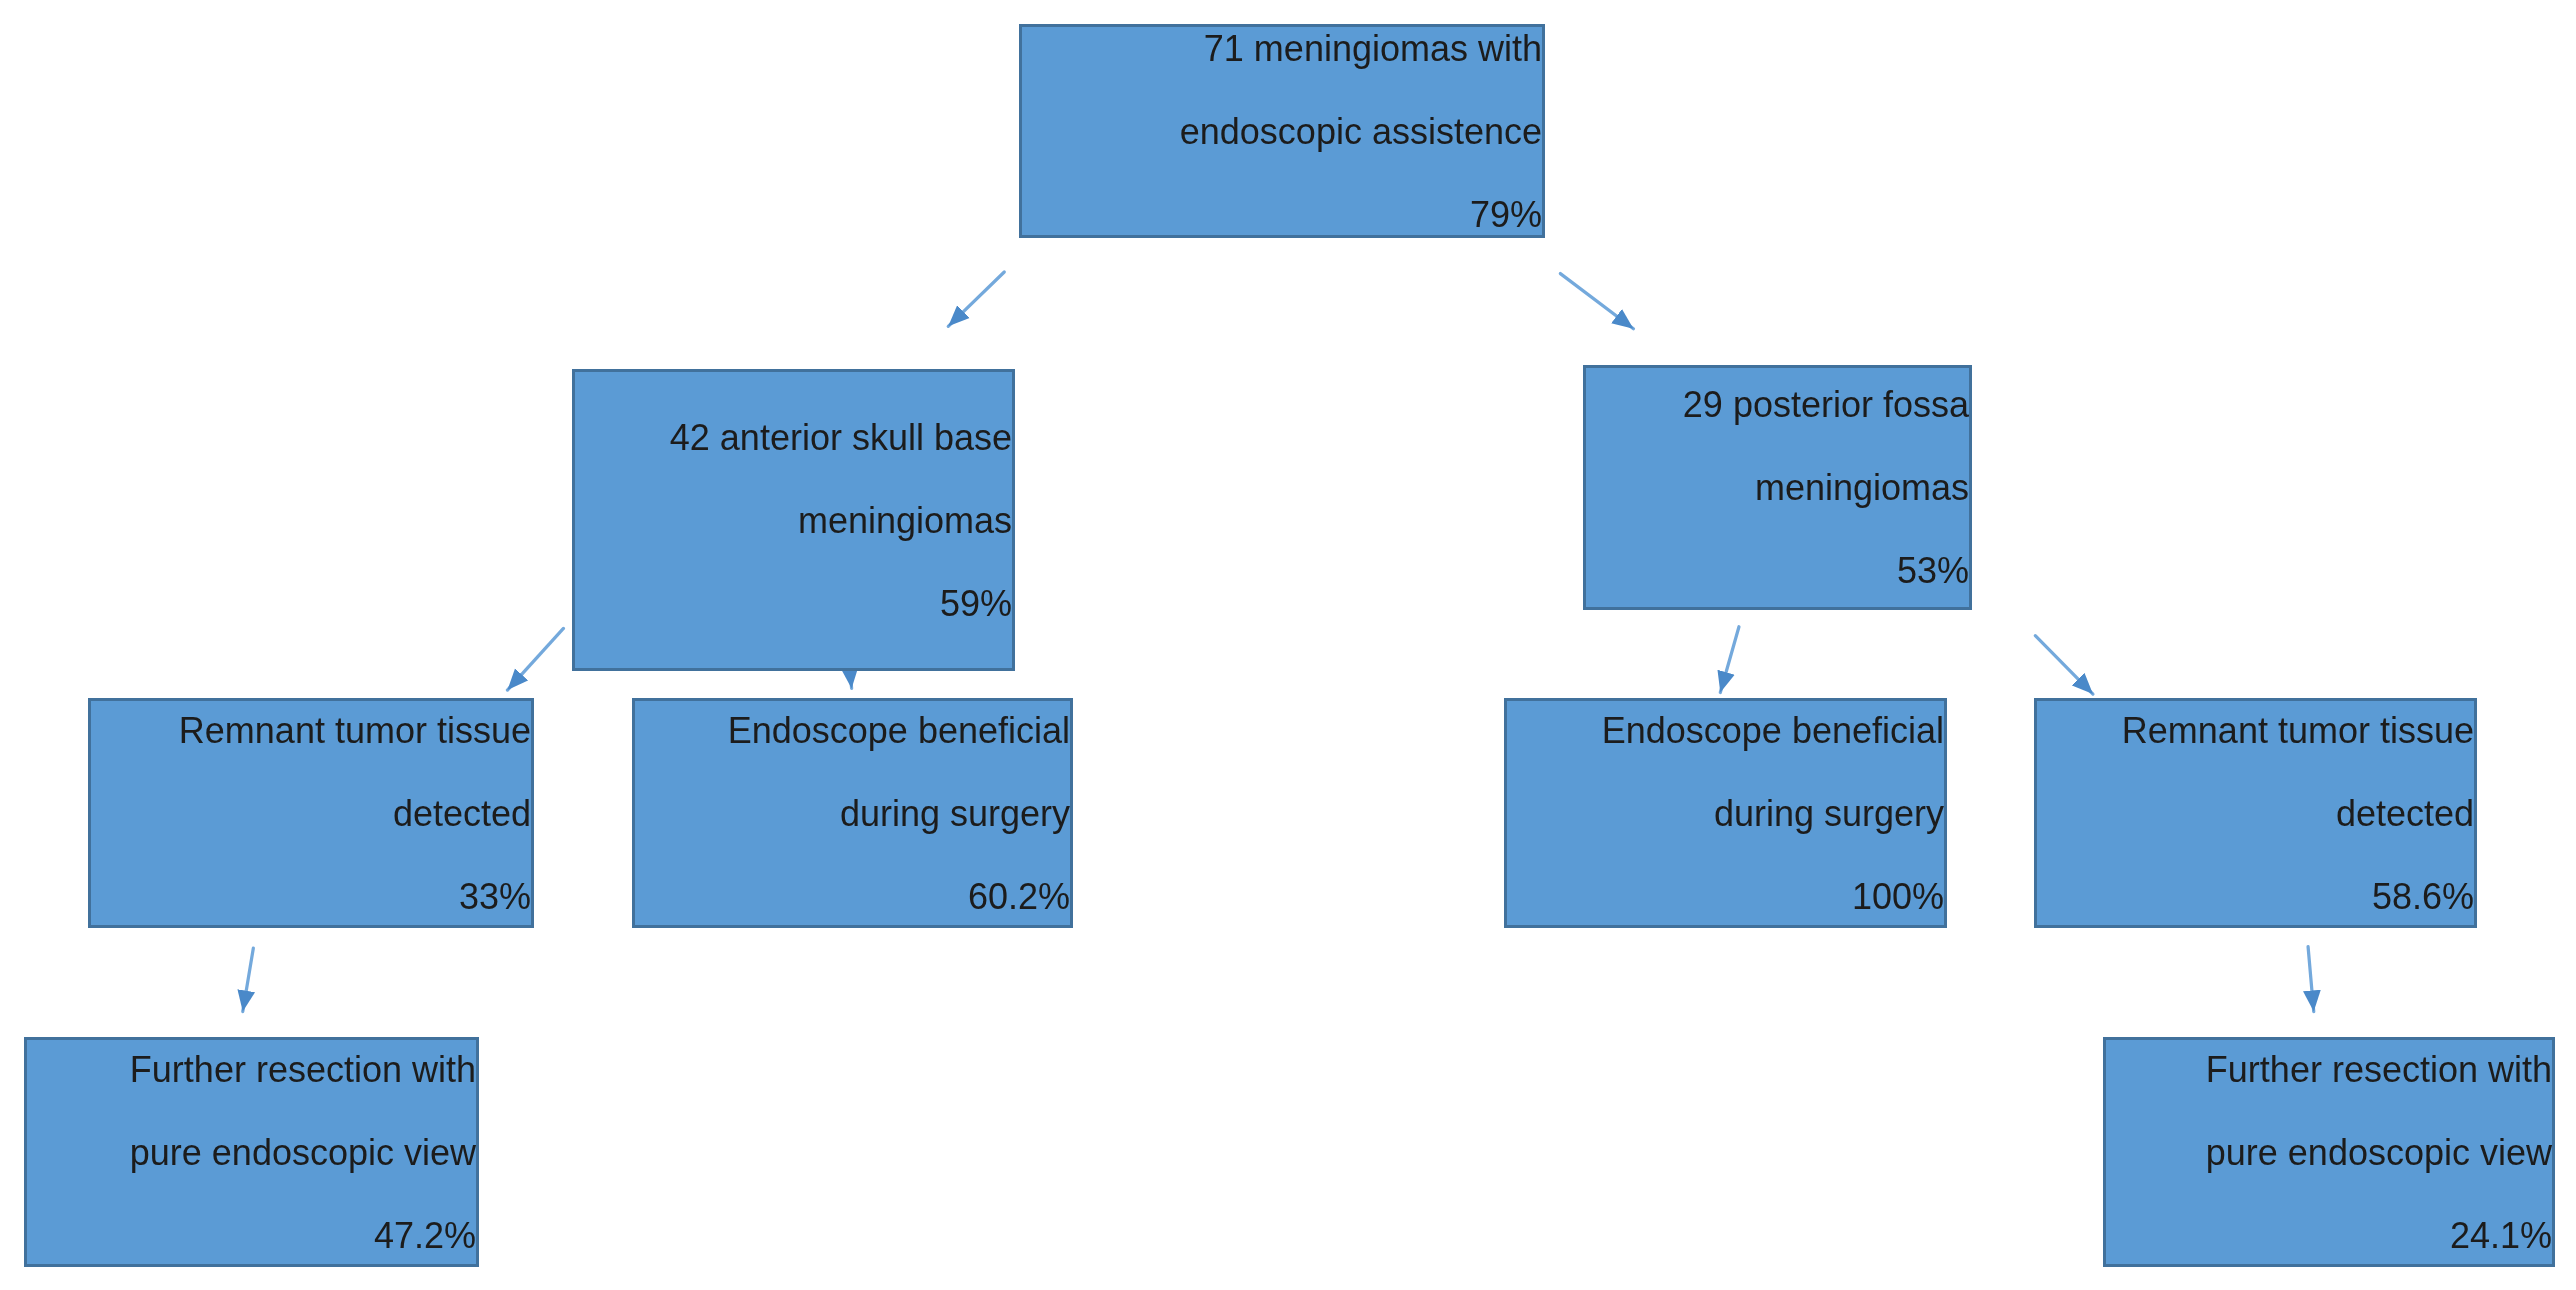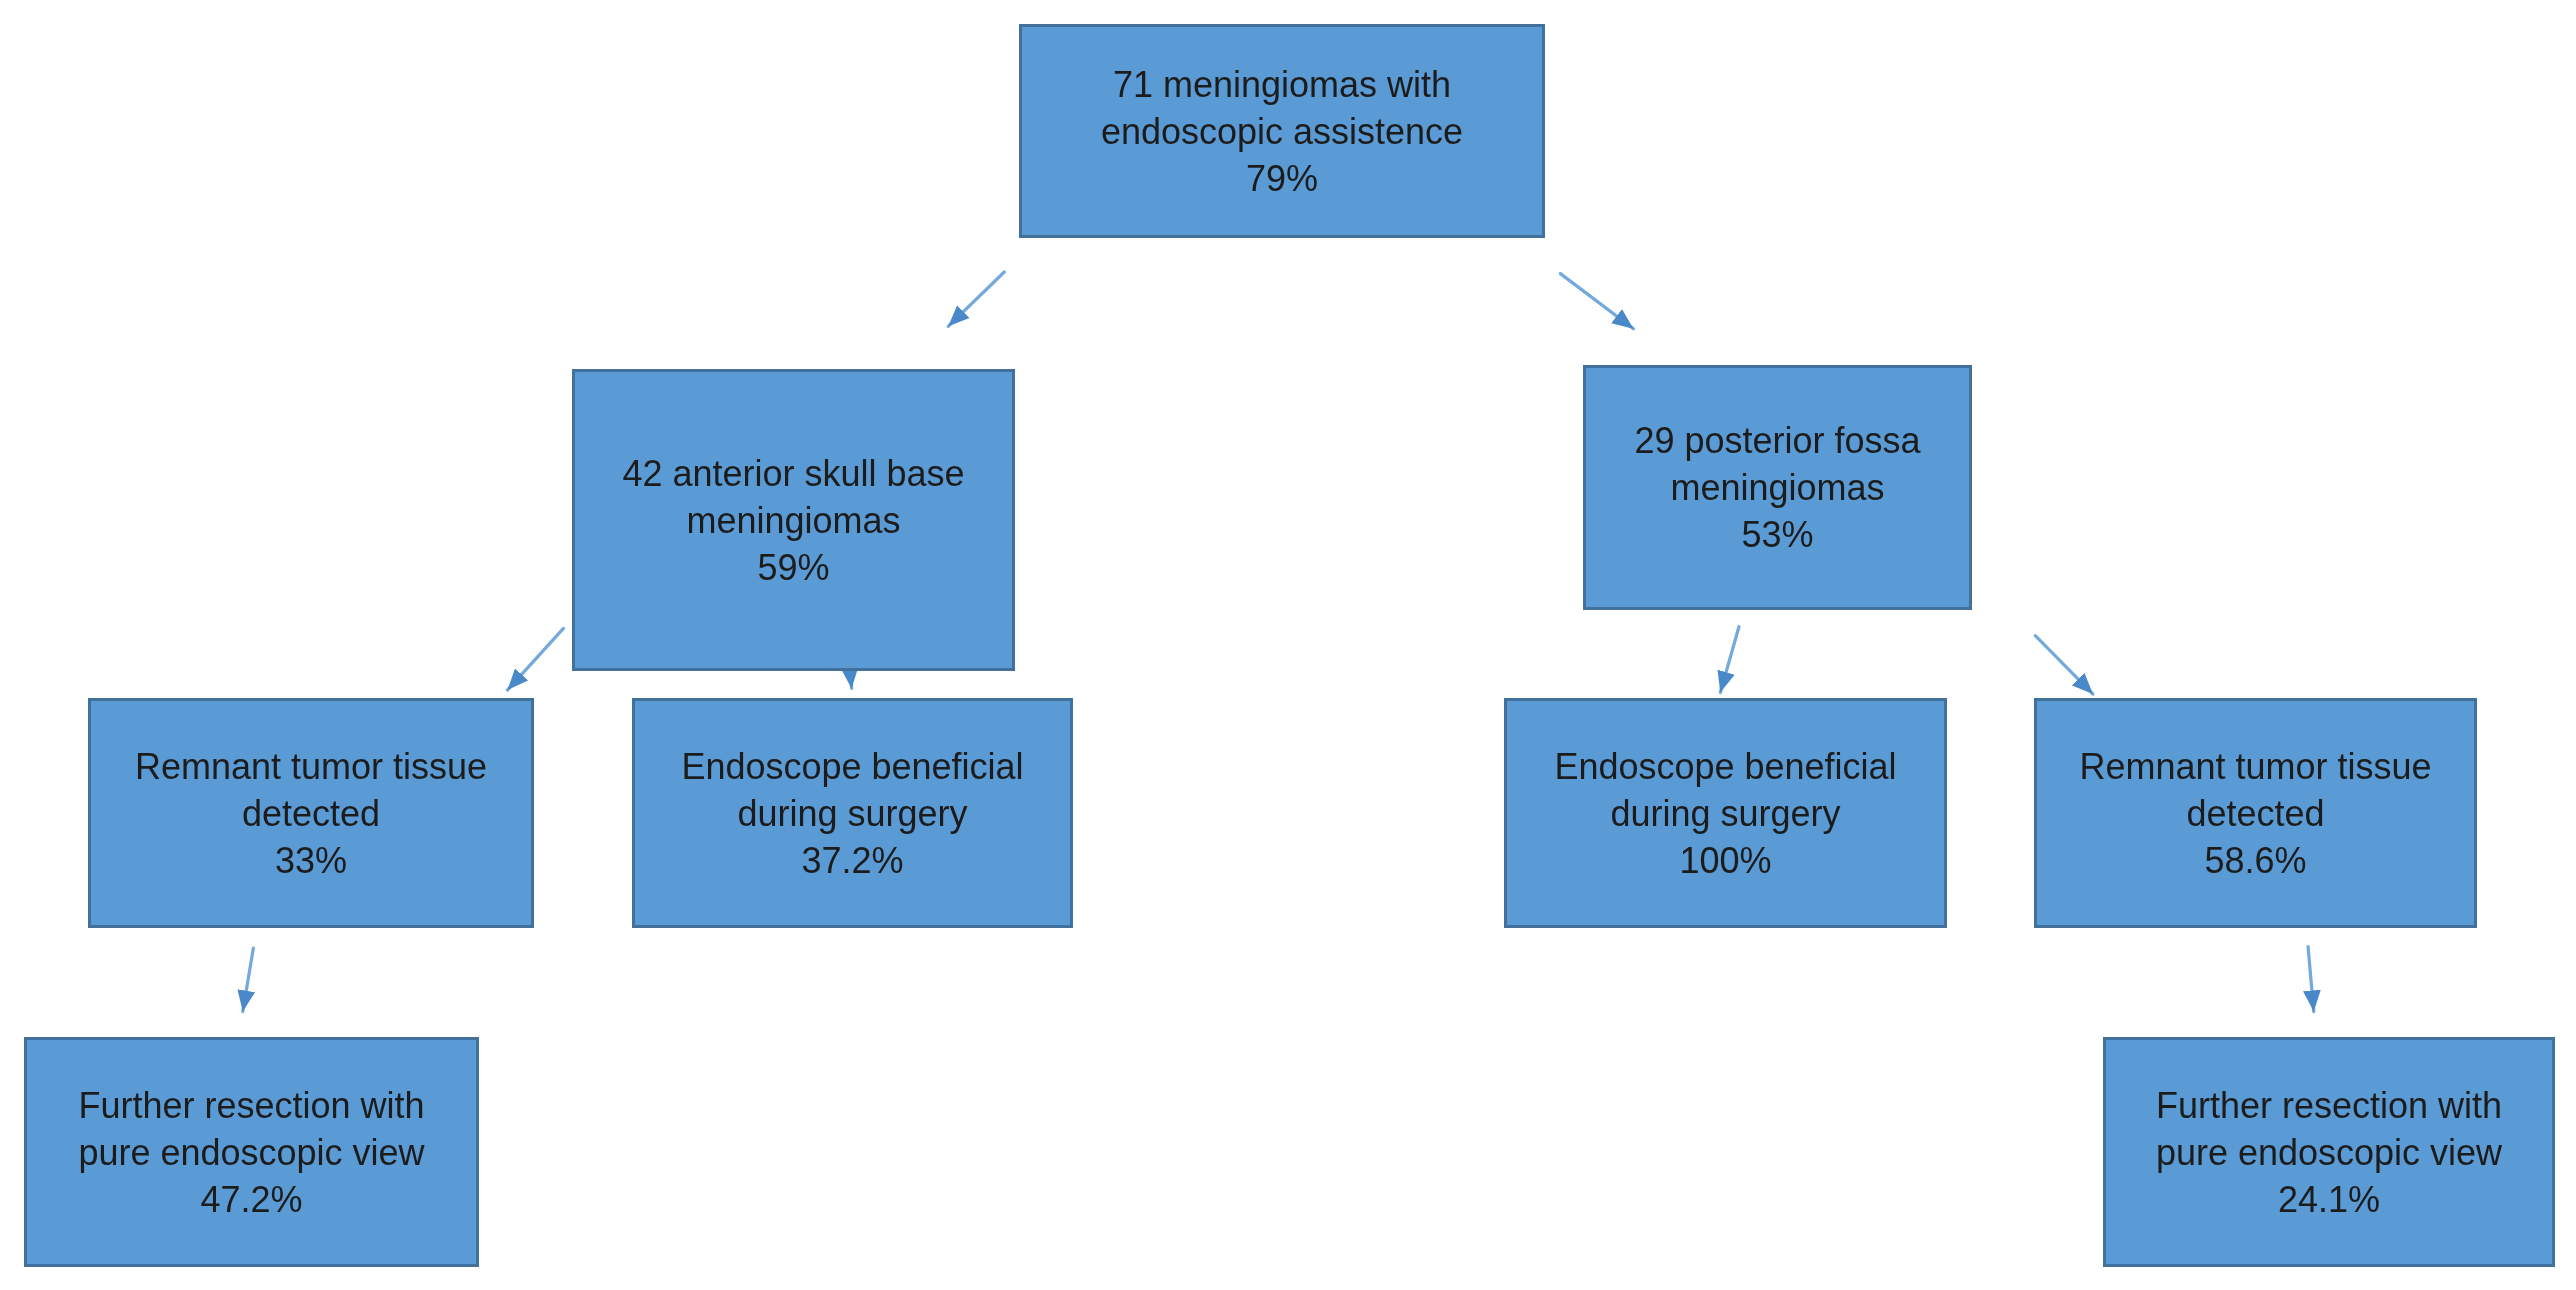--- a/index.html
+++ b/index.html
@@ -25,23 +25,24 @@
     stroke-width: 4px;
     stroke-linecap: round;
   }
   .node {
     position: absolute;
     box-sizing: border-box;
     background: #5b9bd5;
     border: 3.2px solid #41719c;
     display: flex;
     flex-direction: column;
-    align-items: center;
+    align-items: flex-end;
     justify-content: center;
     text-align: center;
+    gap: 36px;
   }
   .node .nl {
     display: block;
     color: #1c1c1c;
     font-size: 36px;
     line-height: 47px;
     white-space: nowrap;
   }
 </style>
 </head>
@@ -85,21 +86,21 @@
 
   <div class="node" style="left:88px; top:698px; width:446px; height:230px;">
     <span class="nl">Remnant tumor tissue</span>
     <span class="nl">detected</span>
     <span class="nl">33%</span>
   </div>
 
   <div class="node" style="left:632px; top:698px; width:441px; height:230px;">
     <span class="nl">Endoscope beneficial</span>
     <span class="nl">during surgery</span>
-    <span class="nl">37.2%</span>
+    <span class="nl">60.2%</span>
   </div>
 
   <div class="node" style="left:1504px; top:698px; width:443px; height:230px;">
     <span class="nl">Endoscope beneficial</span>
     <span class="nl">during surgery</span>
     <span class="nl">100%</span>
   </div>
 
   <div class="node" style="left:2034px; top:698px; width:443px; height:230px;">
     <span class="nl">Remnant tumor tissue</span>

